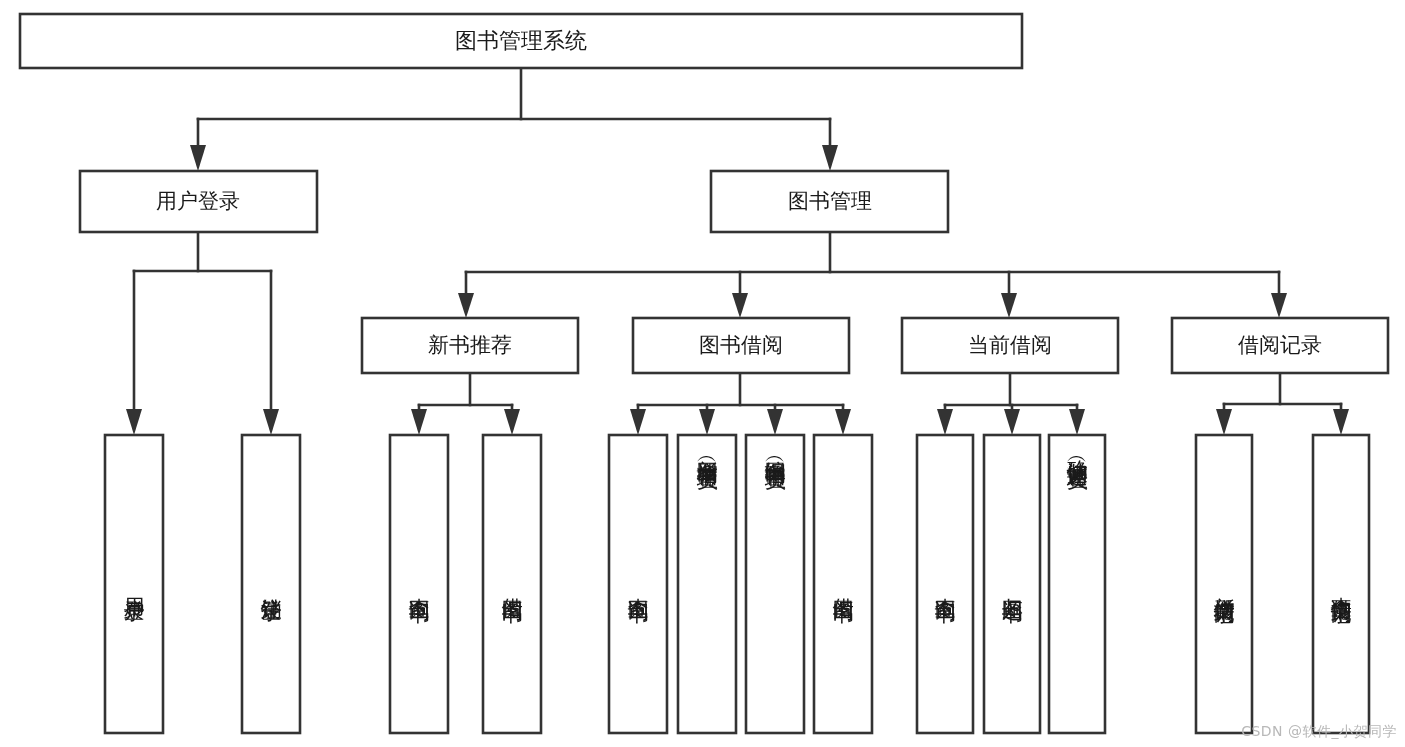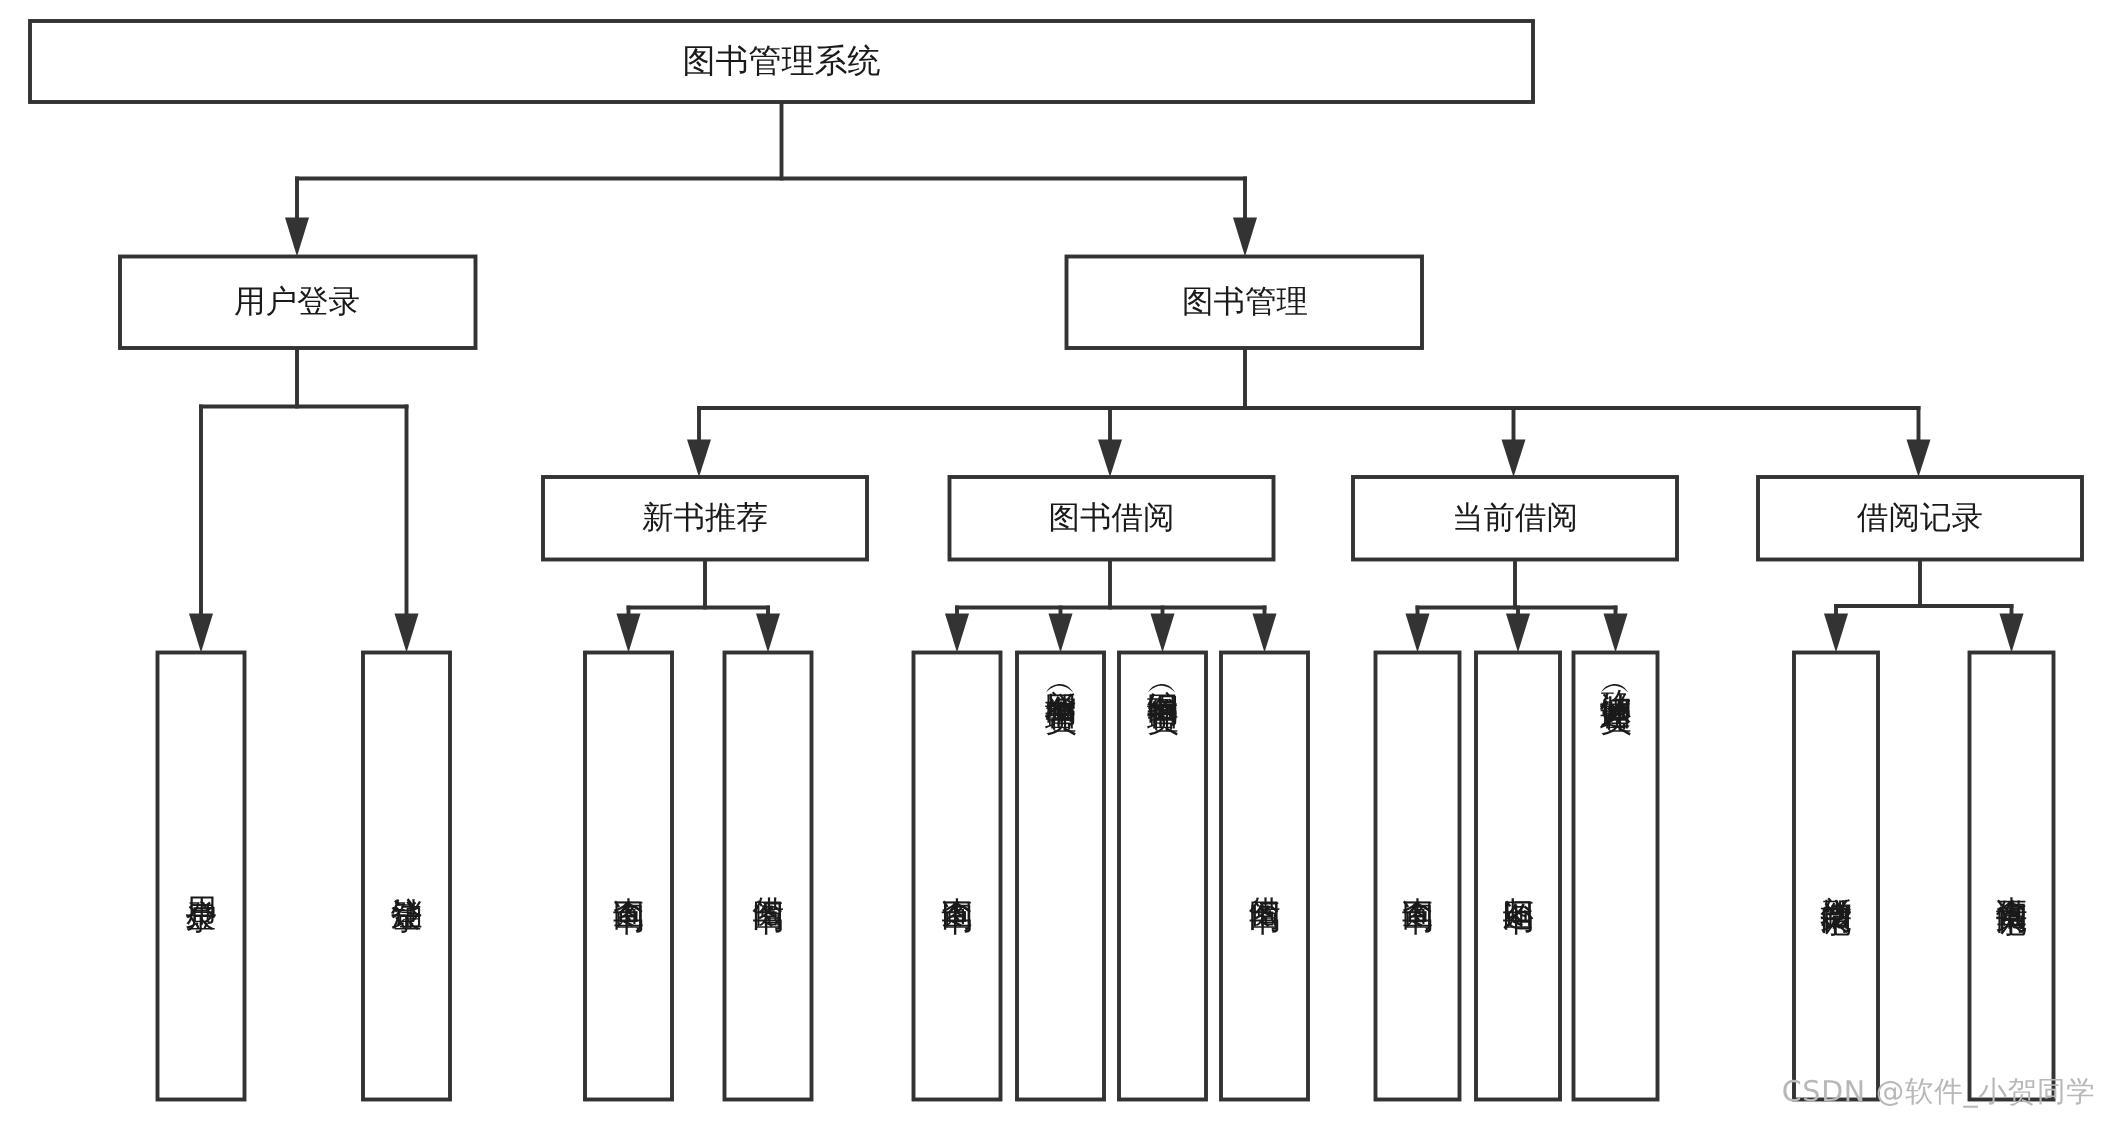--- a/index.html
+++ b/index.html
@@ -67,21 +67,21 @@
     color: #1a1a1a;
     letter-spacing: 1.5px;
     white-space: nowrap;
     text-align: center;
   }
   .watermark {
     position: absolute;
     right: 8px;
     bottom: 6px;
     font-family: "DejaVu Sans", "Liberation Sans", sans-serif;
-    font-size: 19px;
+    font-size: 14px;
     color: #b8b8b8;
     letter-spacing: 0.5px;
     white-space: nowrap;
   }
 </style>
 </head>
 <body>
 
 <div id="diagram-root">
 

